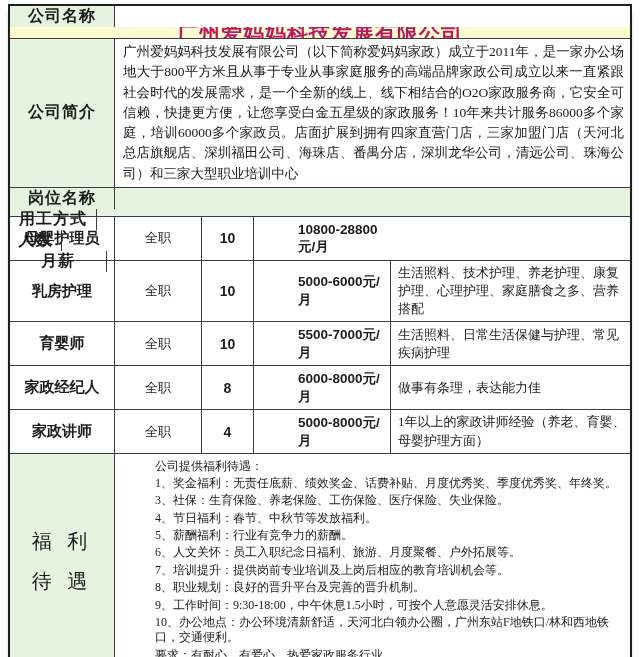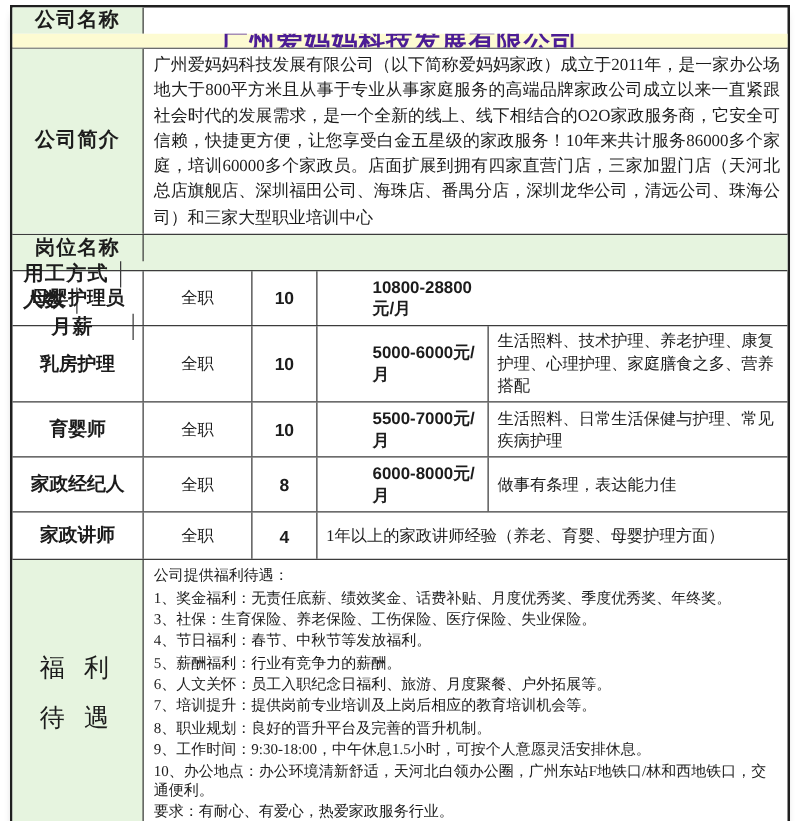--- a/index.html
+++ b/index.html
@@ -31,21 +31,21 @@
   
   .w-label { width: 105px; flex: none; }
   .w-type  { width: 87px;  flex: none; }
   .w-count { width: 52px;  flex: none; text-align: right; }
   .w-salary{ width: 97px;  flex: none; }
   .w-rest  { flex: 1; }
 
   
   .r-name { height: 33px; flex-direction: column; }
   .label-text { font-size: 16px; font-weight: 600; letter-spacing: 1px; }
-  .company-name { font-size: 21px; font-weight: 700; color: #4c1d95; letter-spacing: 1px; }
+  .company-name { font-size: 21px; font-weight: 700; color: #be185d; letter-spacing: 1px; }
 
   
   .r-intro { min-height: 122px; }
   .intro-text {
     font-family: "Liberation Serif", serif;
     font-size: 13.5px; line-height: 1.5;
     text-align: justify;
     padding: 3px 6px 3px 8px;
     align-items: flex-start;
     display: block;
@@ -79,21 +79,21 @@
     font-size: 20px; letter-spacing: 5px; line-height: 2.0;
     flex-direction: column; font-weight: 400;
   }
   .welfare-body {
     display: block;
     font-family: "Liberation Serif", serif;
     font-size: 12px; line-height: 1.28;
     text-align: left;
     padding: 4px 6px 4px 8px;
   }
-  .welfare-body div { padding: 1px 0; }
+  .welfare-body div { padding: 1px 0; margin-left: 32px; }
 </style>
 </head>
 <body>
 
 <div class="doc">
 
   <div class="row r-name">
     <div class="cell w-label green label-text">公司名称</div>
     <div class="cell w-rest yellow company-name">广州爱妈妈科技发展有限公司</div>
   </div>
@@ -139,20 +139,21 @@
     <div class="cell w-type job-type">全职</div>
     <div class="cell w-count job-count">8</div>
     <div class="cell w-salary job-salary">6000-8000元/月</div>
     <div class="cell w-rest job-req">做事有条理，表达能力佳</div>
   </div>
 
   <div class="row r-job-last r-job">
     <div class="cell w-label job-title">家政讲师</div>
     <div class="cell w-type job-type">全职</div>
     <div class="cell w-count job-count">4</div>
+    <div class="cell w-salary job-salary">5000-8000元/月</div>
     <div class="cell w-rest job-req">1年以上的家政讲师经验（养老、育婴、母婴护理方面）</div>
   </div>
 
   <div class="row r-welfare">
     <div class="cell w-label green big-label">
       <div>福 利</div>
       <div>待 遇</div>
     </div>
     <div class="cell w-rest welfare-body">
       <div>公司提供福利待遇：</div>

